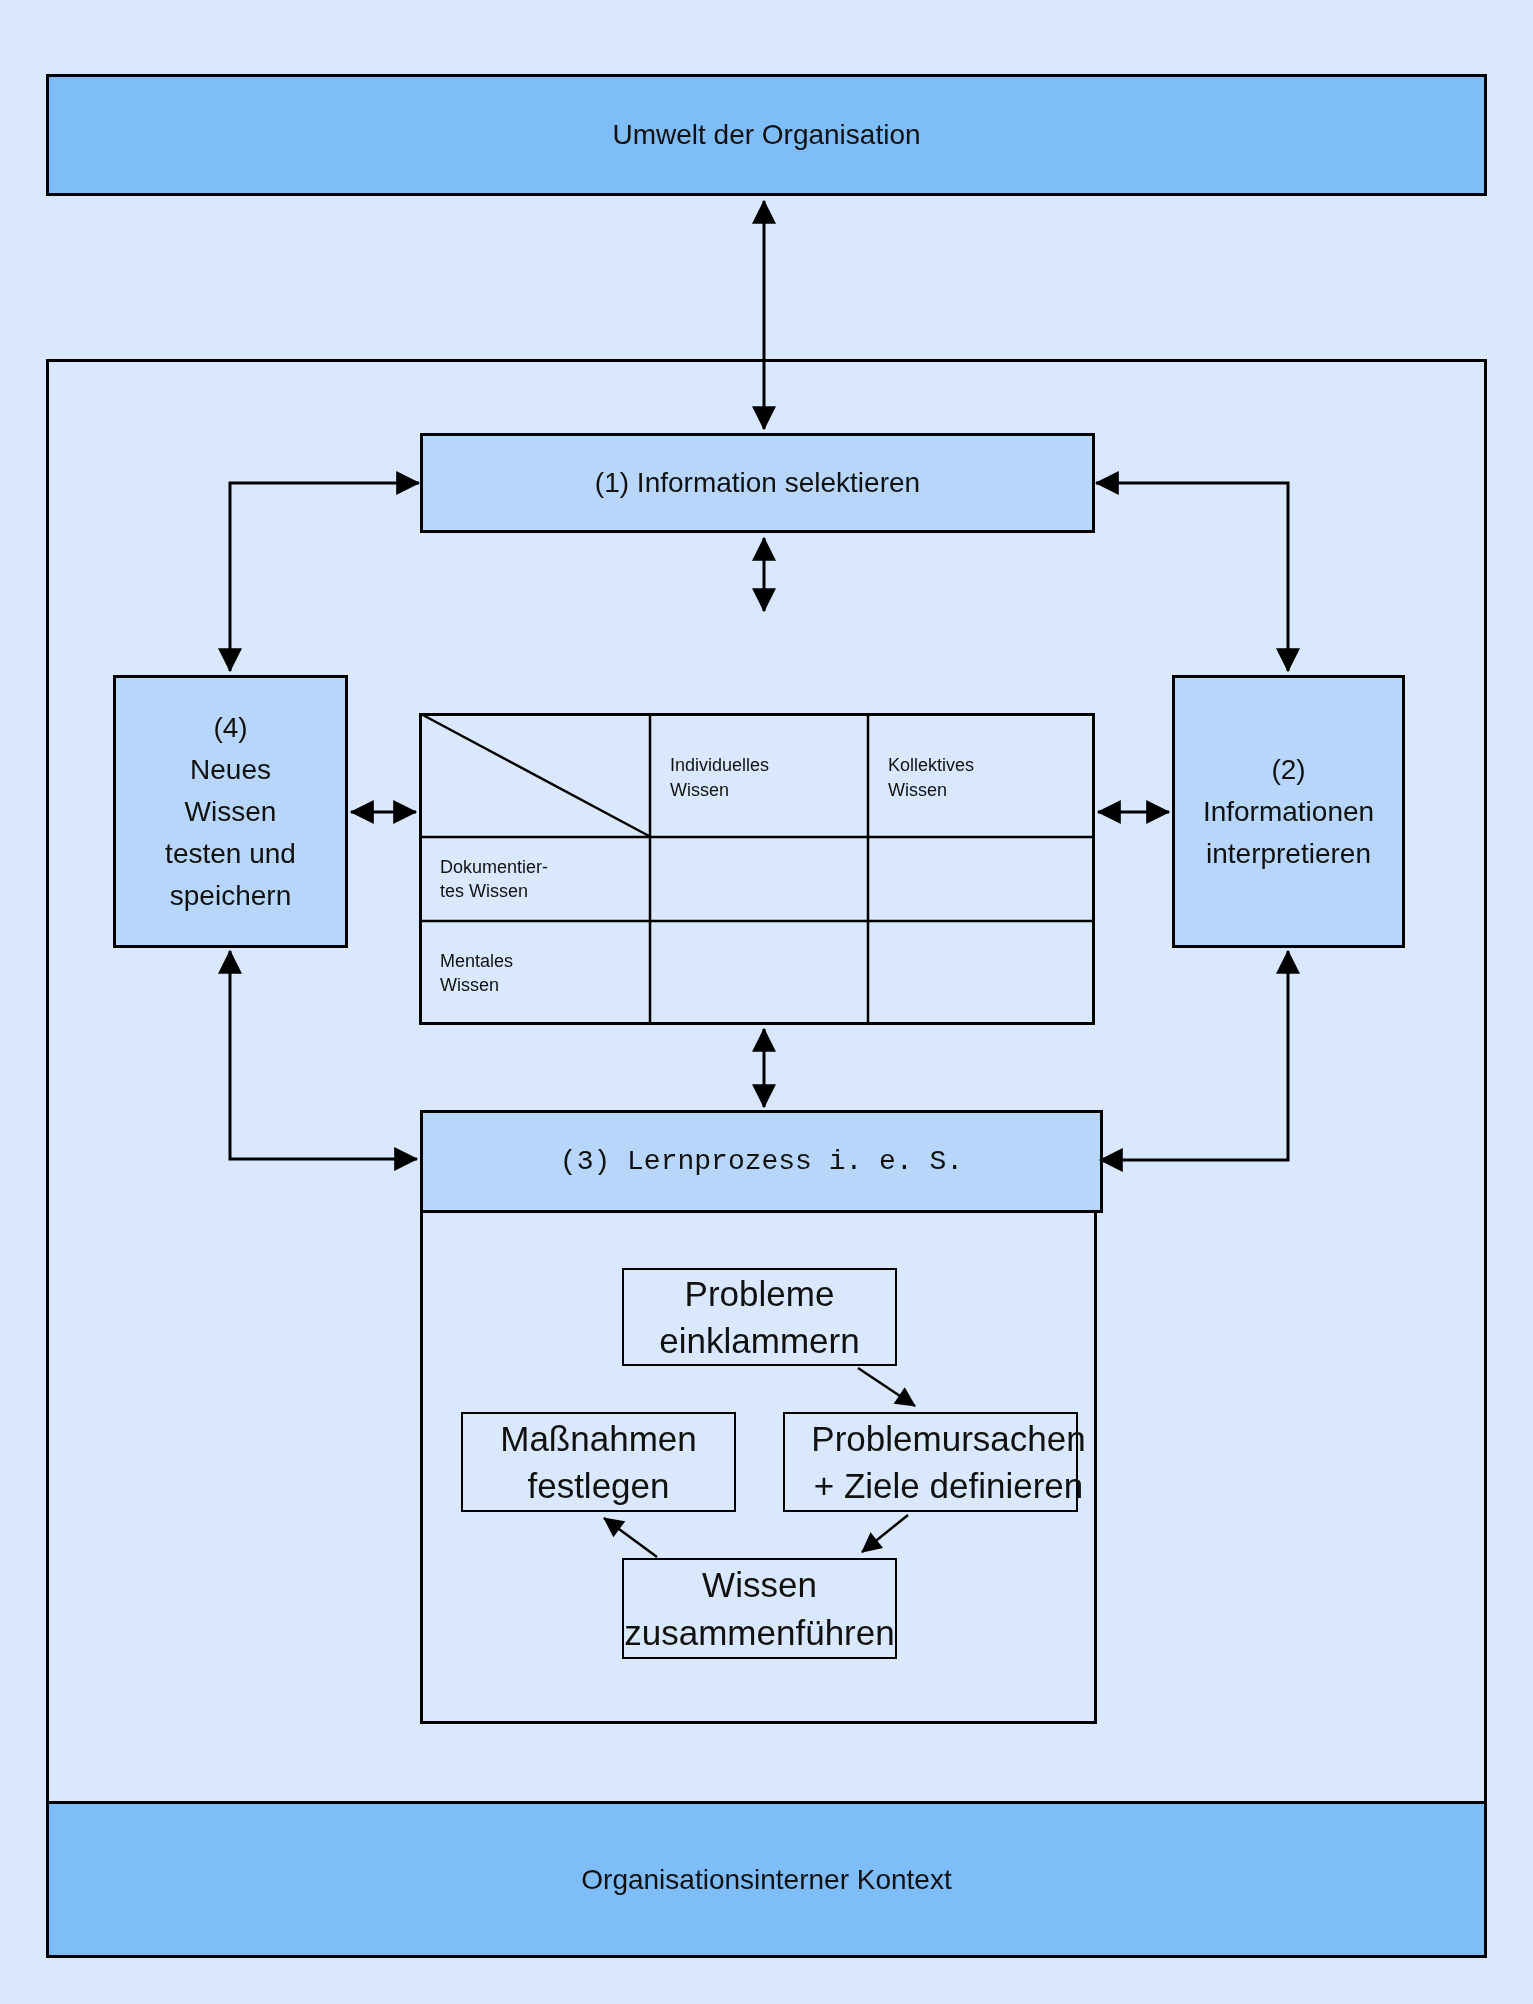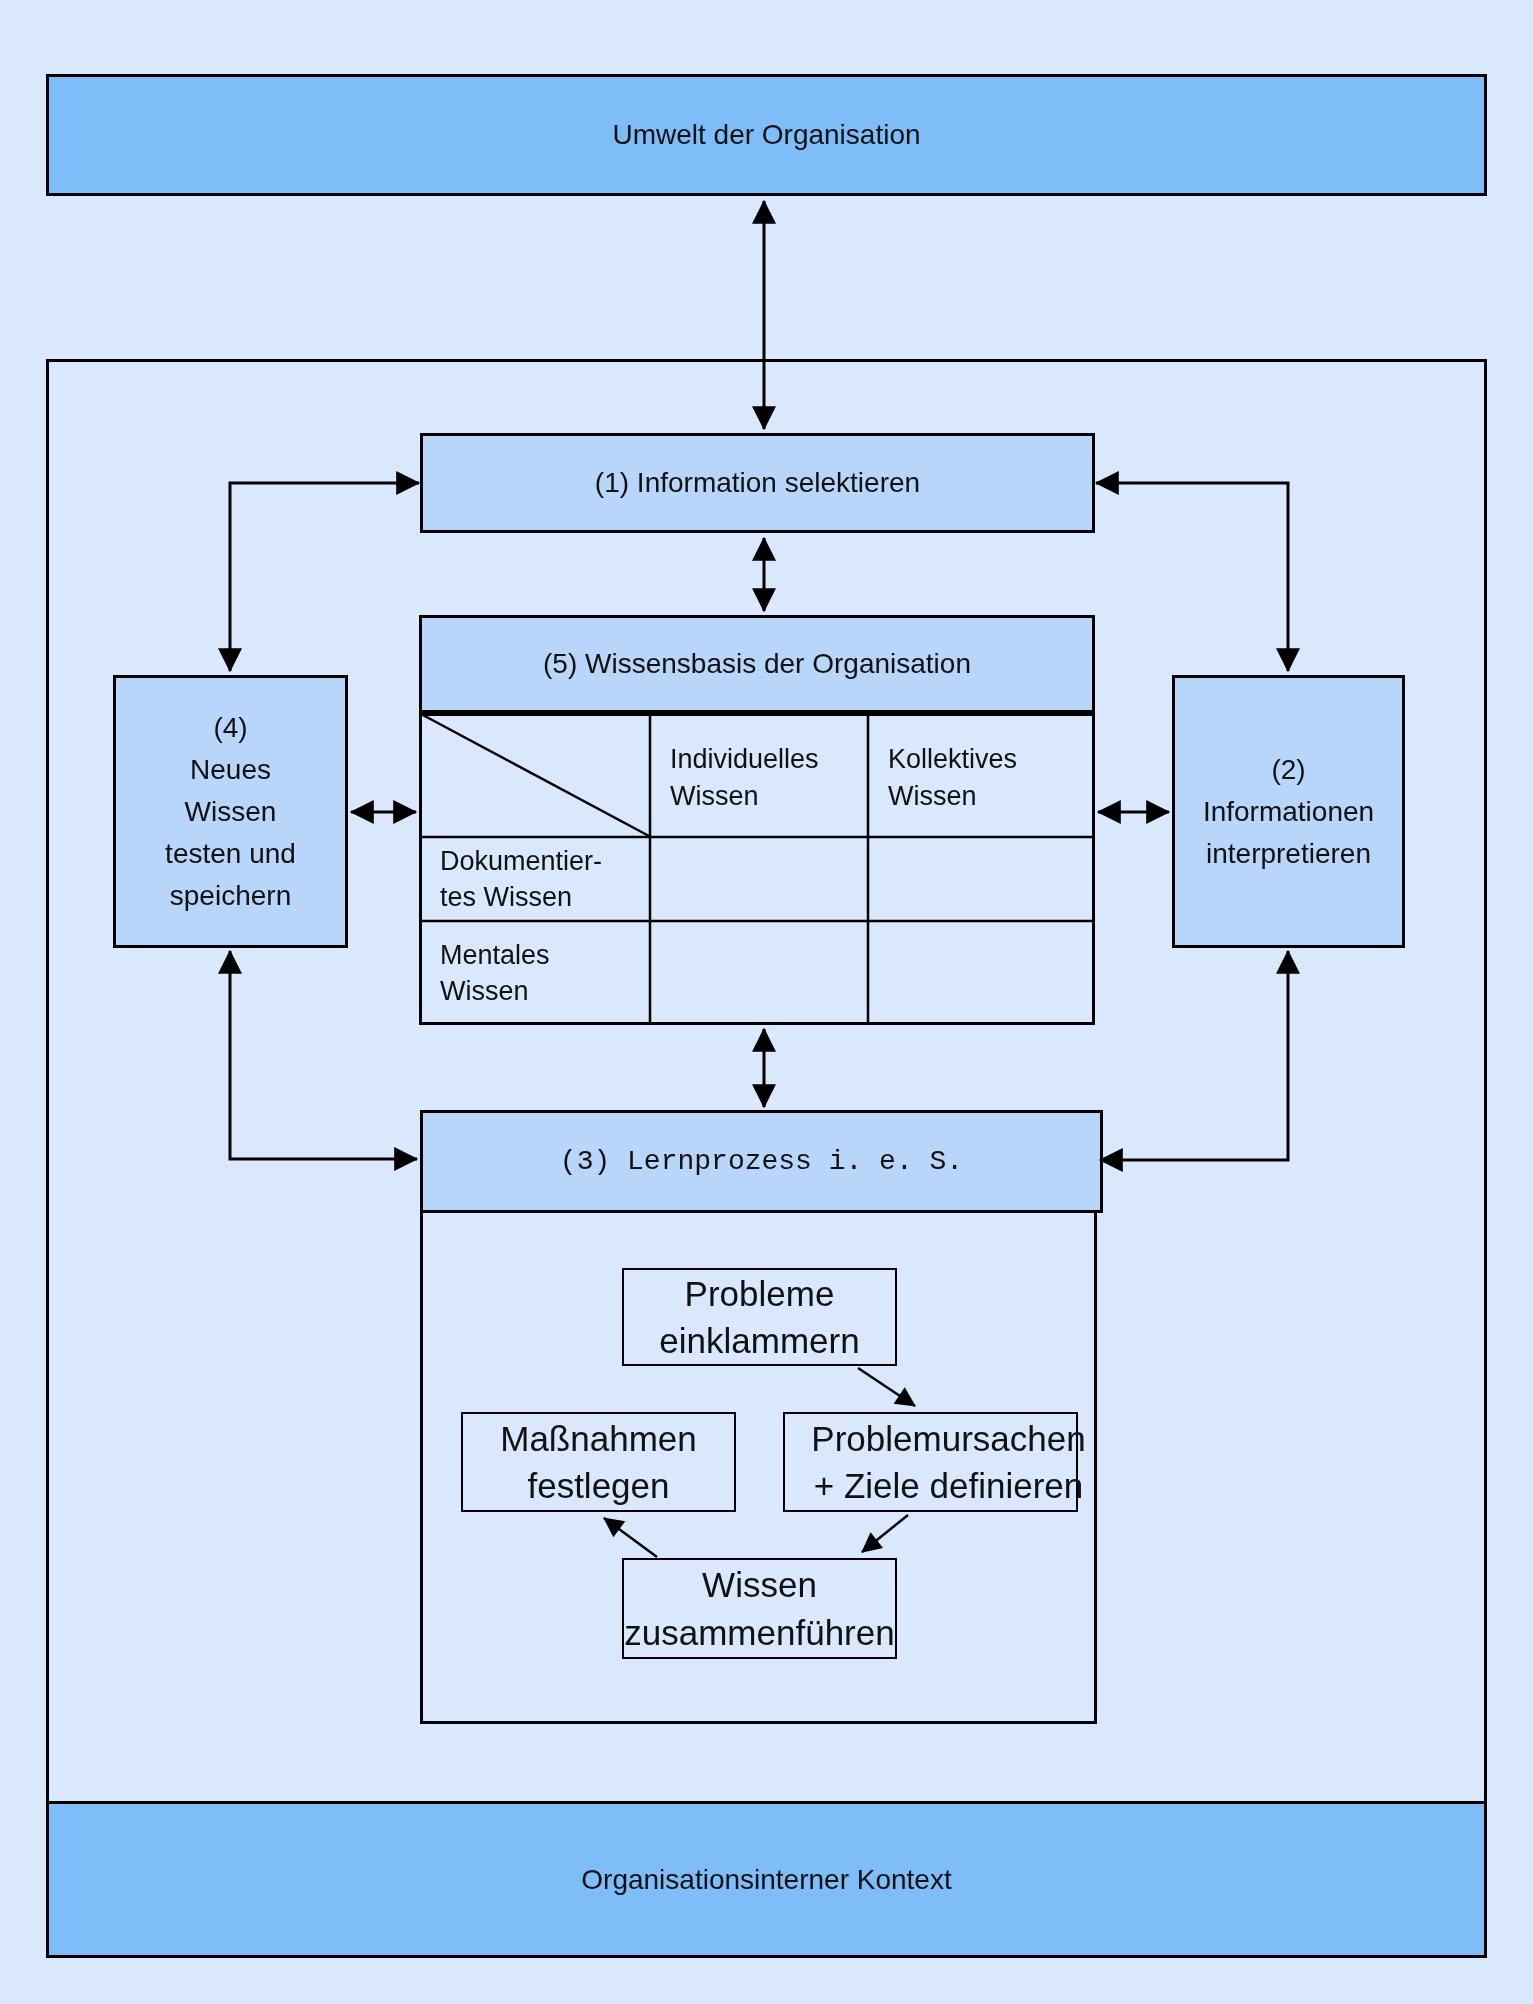--- a/index.html
+++ b/index.html
@@ -48,21 +48,21 @@
     position:absolute;left:-3px;top:-3px;width:677px;height:97px;
     box-sizing:content-box;
     border:3px solid var(--line);
     background:var(--box_fill);
     display:flex;align-items:center;justify-content:center;
   }
 
   .cell{
     position:absolute;border:none;background:transparent;
     display:flex;align-items:center;justify-content:flex-start;
-    text-align:left;font-size:27px;line-height:1.35;white-space:pre-line;
+    text-align:left;font-size:18px;line-height:1.35;white-space:pre-line;
   }
   .cell-col1{left:670px;top:718px;width:190px;height:119px;}
   .cell-col2{left:888px;top:718px;width:200px;height:119px;}
   .cell-row1{left:440px;top:837px;width:200px;height:84px;}
   .cell-row2{left:440px;top:921px;width:200px;height:104px;}
 
   .step{
     border-width:2.5px;
     font-size:35px;
   }
@@ -88,23 +88,20 @@
   </div>
 
   <div class="node fill-bar bottom-bar">
     <span>Organisationsinterner Kontext</span>
   </div>
 
   <div class="node fill-box box1">
     <span>(1) Information selektieren</span>
   </div>
 
-  <div class="node fill-box box5-header">
-    <span>(5) Wissensbasis der Organisation</span>
-  </div>
   <div class="node fill-light table-body"></div>
 
   <div class="cell cell-col1">Individuelles
 Wissen</div>
   <div class="cell cell-col2">Kollektives
 Wissen</div>
   <div class="cell cell-row1">Dokumentier-
 tes Wissen</div>
   <div class="cell cell-row2">Mentales
 Wissen</div>

